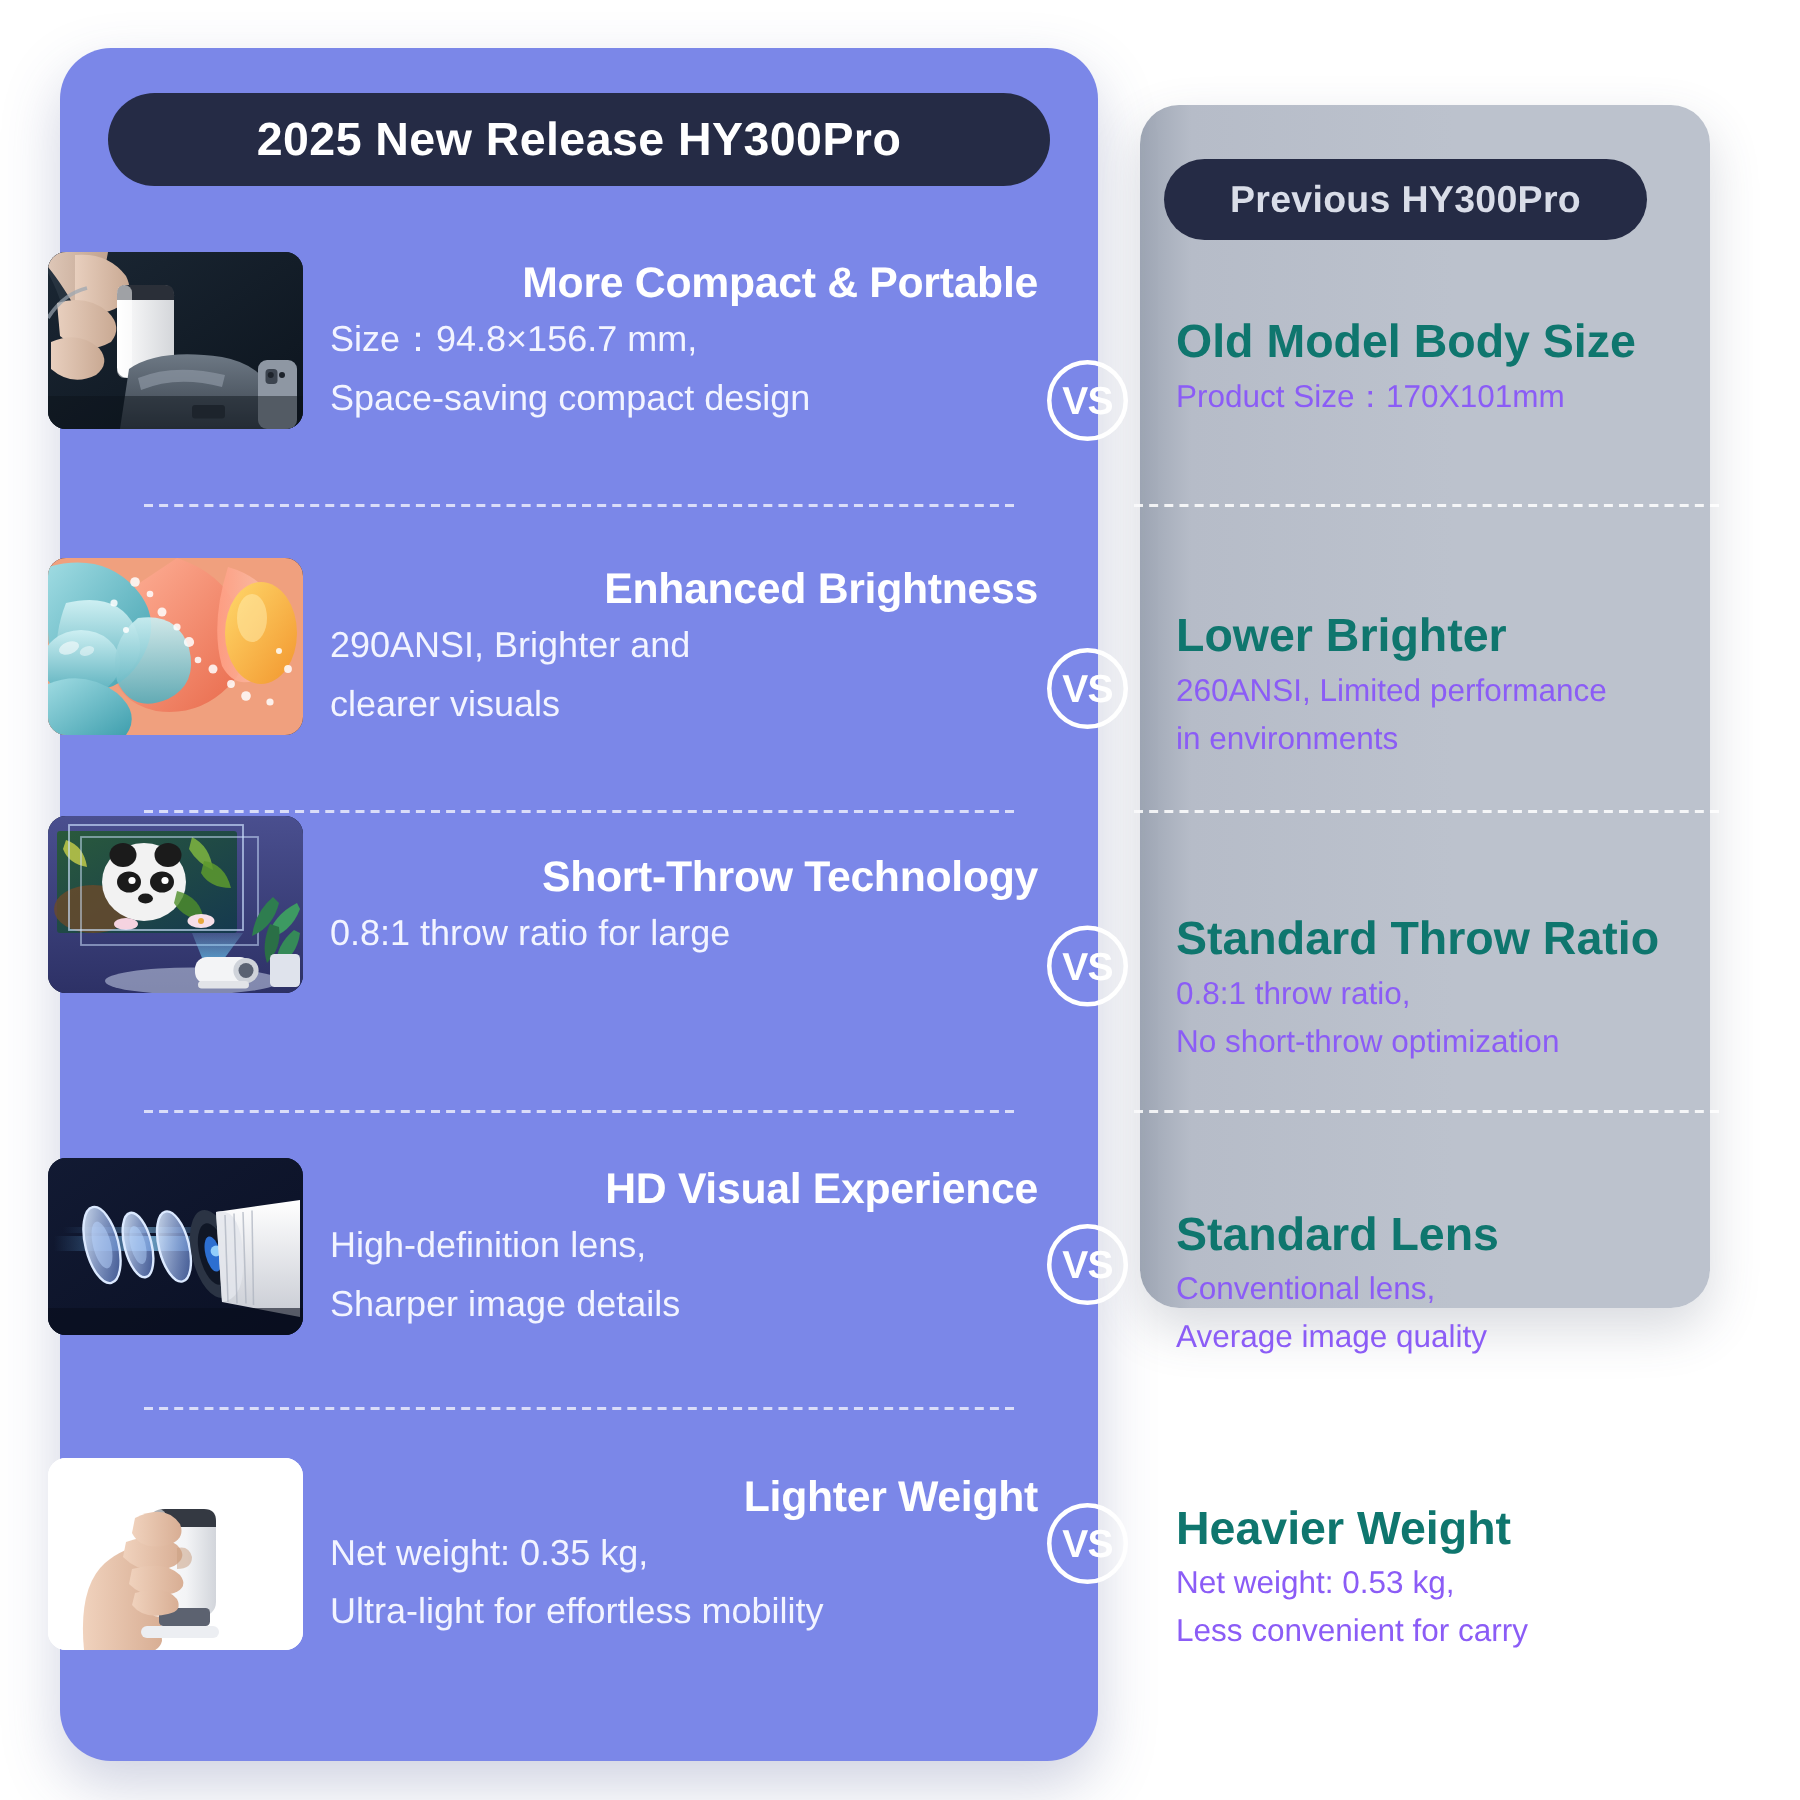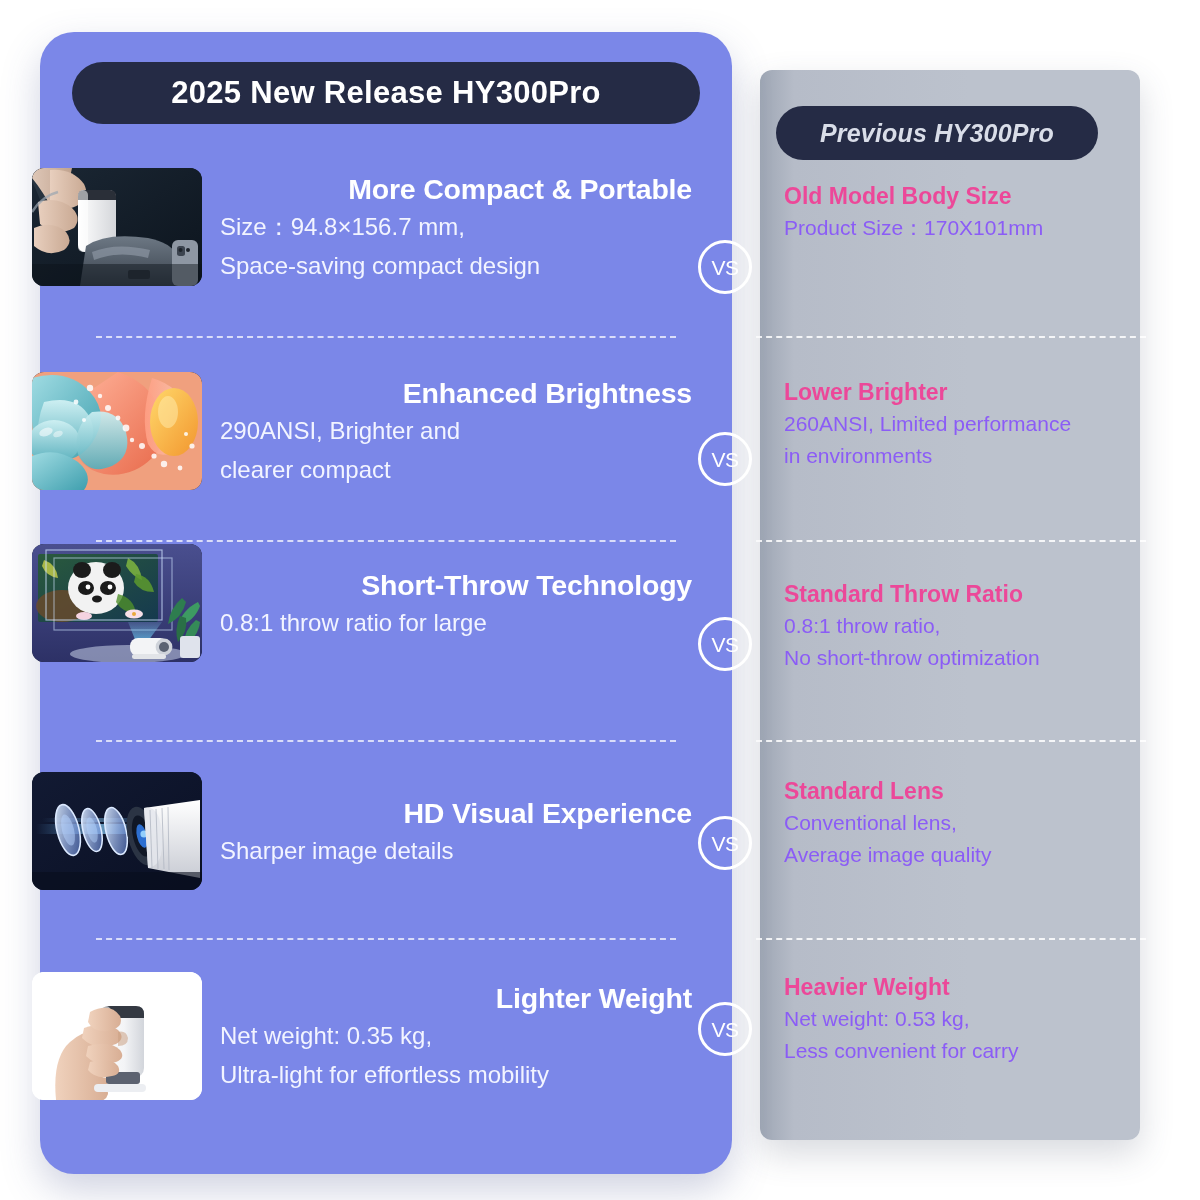--- a/index.html
+++ b/index.html
@@ -8,25 +8,24 @@
     background: #ffffff;
     font-family: "Liberation Sans", sans-serif;
     overflow: hidden;
   }
   .stage { position: relative; width: 1200px; height: 1200px; background: #fff; }
 
   
   .panel-old {
     position: absolute;
     left: 760px; top: 70px;
-    width: 380px; height: 1070px;
+    width: 380px; height: 802px;
     background: linear-gradient(90deg, #9ea6b4 0%, #b6bcc8 9%, #bcc2cd 55%, #bcc2cd 100%);
-    border-radius: 12px;
+    border-radius: 26px;
     box-shadow: 0 14px 34px rgba(60,70,95,0.20);
-    font-style: italic;
   }
 
   .badge-old {
     position: absolute; left: 16px; top: 36px;
     width: 322px; height: 54px;
     background: #252b45;
     border-radius: 27px;
     display: flex; align-items: center; justify-content: center;
   }
   .badge-old span {
@@ -70,22 +69,23 @@
     color: #ffffff; font-size: 28.5px; font-weight: bold;
     line-height: 1.2; letter-spacing: -.2px; white-space: nowrap; text-align: right;
   }
   .desc-new {
     color: #f2f4ff; font-size: 24px; line-height: 1.45; font-weight: 400;
     margin-top: 4px; white-space: nowrap;
   }
 
   .row-old { position: absolute; left: 784px; width: 372px; }
   .title-old {
-    color: #ec4899; font-size: 23px; font-weight: bold; line-height: 1.25;
+    color: #0f766e; font-size: 31px; font-weight: bold; line-height: 1.25;
     white-space: nowrap;
+    margin-top: 27px;
   }
   .desc-old {
     color: #8b5cf6; font-size: 21px; line-height: 1.42; font-weight: 400;
     margin-top: 2px; white-space: nowrap;
   }
 
   
   .div-new {
     position: absolute; left: 96px; width: 580px; height: 0;
     border-top: 2px dashed rgba(255,255,255,0.72);
@@ -97,21 +97,21 @@
 
   
   .vs {
     position: absolute; width: 54px; height: 54px;
     border-radius: 50%;
     border: 3.5px solid #ffffff;
     display: flex; align-items: center; justify-content: center;
     background: transparent;
   }
   .vs span {
-    color: #ffffff; font-size: 21px; font-weight: normal; letter-spacing: -.5px;
+    color: #ffffff; font-size: 26px; font-weight: bold; letter-spacing: -.5px;
     line-height: 1;
   }
 </style>
 </head>
 <body>
 
 <div class="stage">
 
   <div class="panel-old">
     <div class="badge-old">
@@ -259,21 +259,21 @@
           <circle cx="44" cy="30" r="2.4"></circle>
             <circle cx="52" cy="48" r="2"></circle>
           <circle cx="160" cy="74" r="2.6"></circle>
             <circle cx="154" cy="62" r="2"></circle>
         </g>
       </svg>
     </div>
     <div class="txt-new">
       <div class="title-new">Enhanced Brightness</div>
       <div class="desc-new">290ANSI, Brighter and</div>
-      <div class="desc-new">clearer compact</div>
+      <div class="desc-new">clearer visuals</div>
     </div>
   </div>
 
   <div class="row-new" style="top:544px">
     <div class="thumb">
       <svg viewBox="0 0 170 118" preserveAspectRatio="none">
         <defs>
           <linearGradient id="room1" x1="0" y1="0" x2="0" y2="1">
             <stop offset="0" stop-color="#4a4f8f"></stop>
               <stop offset="1" stop-color="#2d3166"></stop>
@@ -368,20 +368,21 @@
           <path d="M118 38 L120 96"></path>
             <path d="M124 37 L126 97"></path>
           <path d="M130 36 L132 97"></path>
             <path d="M136 35 L137 98"></path>
         </g>
         <rect x="0" y="100" width="170" height="18" fill="#080d1c" opacity=".6"></rect>
       </svg>
     </div>
     <div class="txt-new">
       <div class="title-new">HD Visual Experience</div>
+      <div class="desc-new">High-definition lens,</div>
       <div class="desc-new">Sharper image details</div>
     </div>
   </div>
 
   <div class="row-new" style="top:972px">
     <div class="thumb" style="height:128px;background:#ffffff">
       <svg viewBox="0 0 170 128" preserveAspectRatio="none">
         <defs>
           <linearGradient id="skin5" x1="0" y1="0" x2="1" y2="0">
             <stop offset="0" stop-color="#f0d2bd"></stop>

